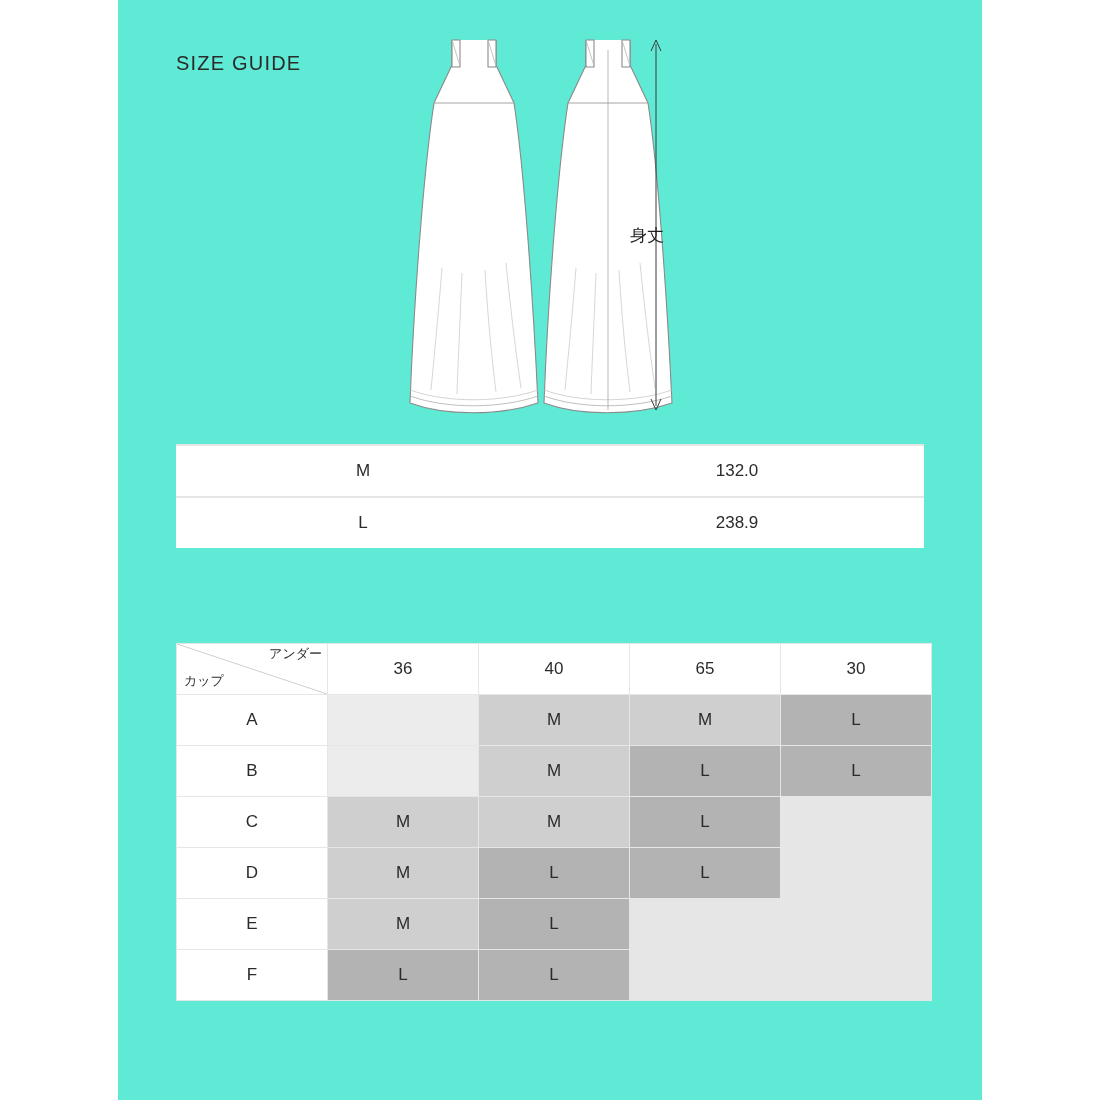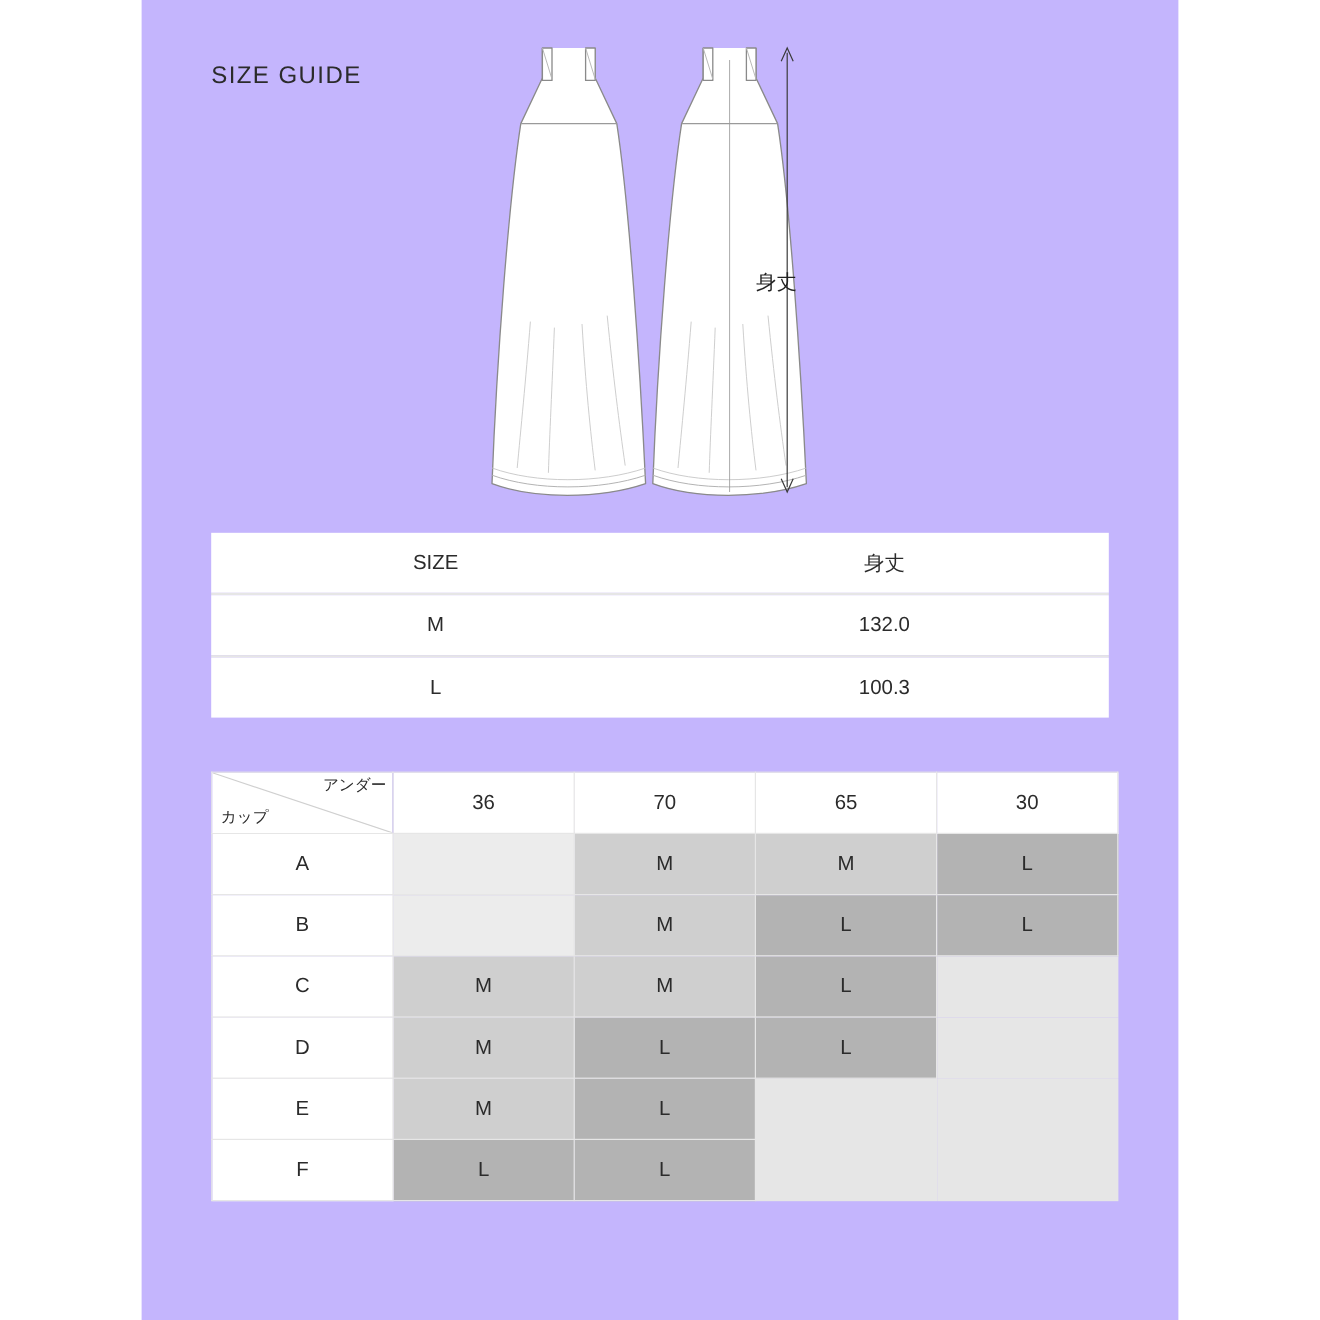--- a/index.html
+++ b/index.html
@@ -11,21 +11,21 @@
     height: 1100px;
     background: #ffffff;
     font-family: "Liberation Sans", sans-serif;
     color: #333333;
     overflow: hidden;
   }
   .page {
     position: relative;
     width: 1100px;
     height: 1100px;
-    background: #c4b5fd;
+    background: #5eead4;
   }
   .left-band {
     position: absolute;
     left: 0;
     top: 0;
     width: 118px;
     height: 1100px;
     background: #ffffff;
   }
   .right-band {
@@ -208,53 +208,49 @@
     </svg>
   </div>
   <div class="meas-label">身丈</div>
 
   <table class="size-table">
     <colgroup>
         <col class="col-a">
         <col class="col-b">
       </colgroup>
     <tbody>
-      <tr>
-        <td>SIZE</td>
-        <td>身丈</td>
-      </tr>
       <tr class="spacer">
           <td colspan="2"></td>
         </tr>
       <tr>
         <td>M</td>
         <td>132.0</td>
       </tr>
       <tr class="spacer">
           <td colspan="2"></td>
         </tr>
       <tr>
         <td>L</td>
-        <td>100.3</td>
+        <td>238.9</td>
       </tr>
     </tbody>
   </table>
 
   <table class="matrix">
     <tbody>
       <tr>
         <td class="corner">
           <svg class="diag" viewBox="0 0 150 50" preserveAspectRatio="none">
             <line x1="0" y1="0" x2="150" y2="50" stroke="#d0d0d0" stroke-width="1"></line>
           </svg>
           <span class="under-lbl">アンダー</span>
           <span class="cup-lbl">カップ</span>
         </td>
         <td>36</td>
-        <td>70</td>
+        <td>40</td>
         <td>65</td>
         <td>30</td>
       </tr>
 
 
       <tr>
         <td class="rowhead">A</td>
         <td class="empty"></td>
         <td class="m-cell">M</td>
         <td class="m-cell">M</td>

